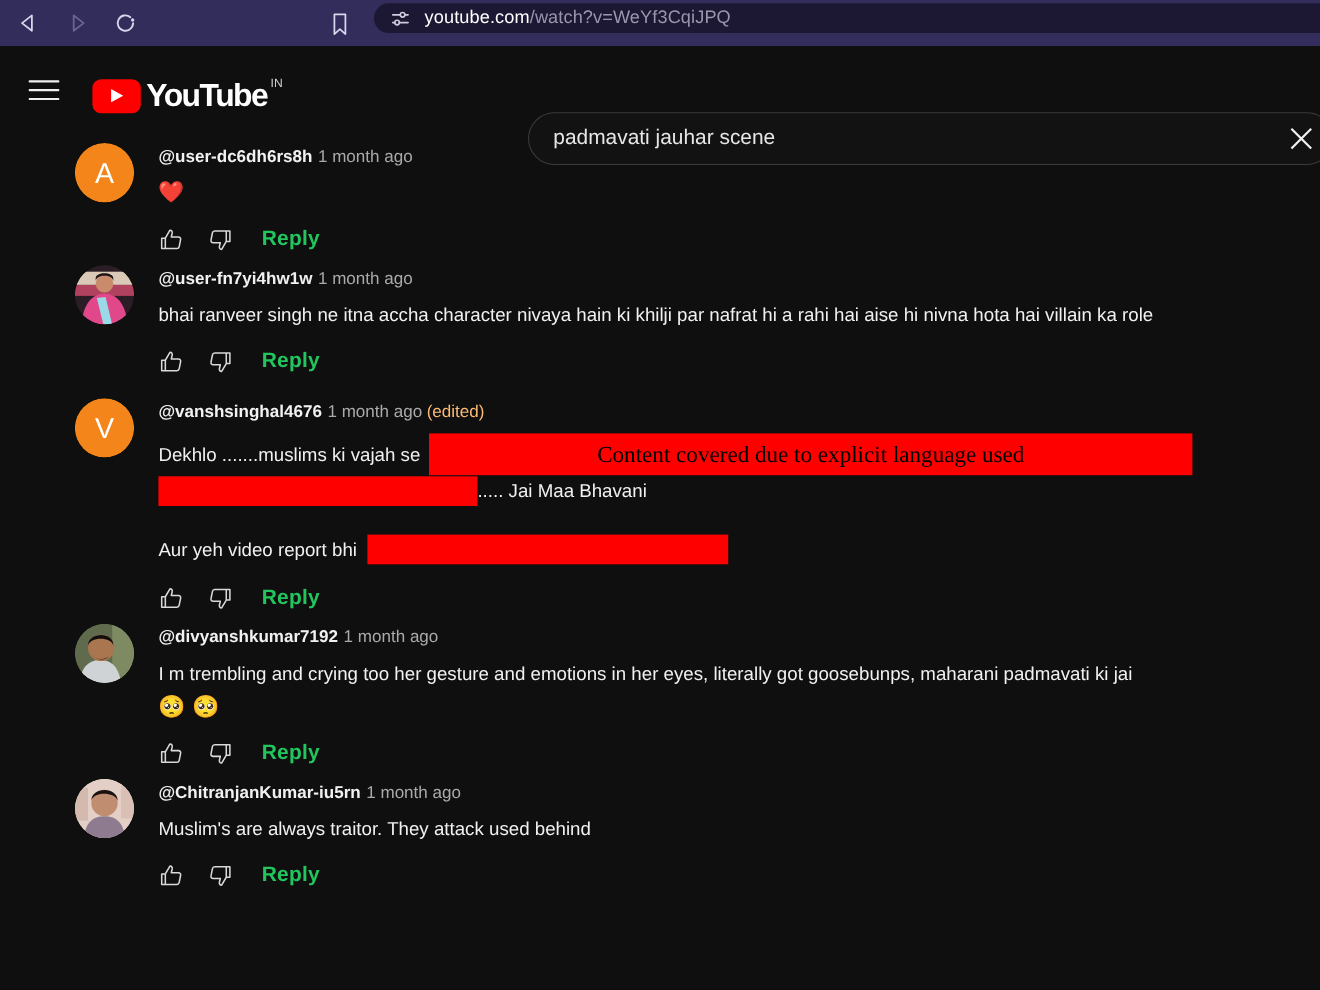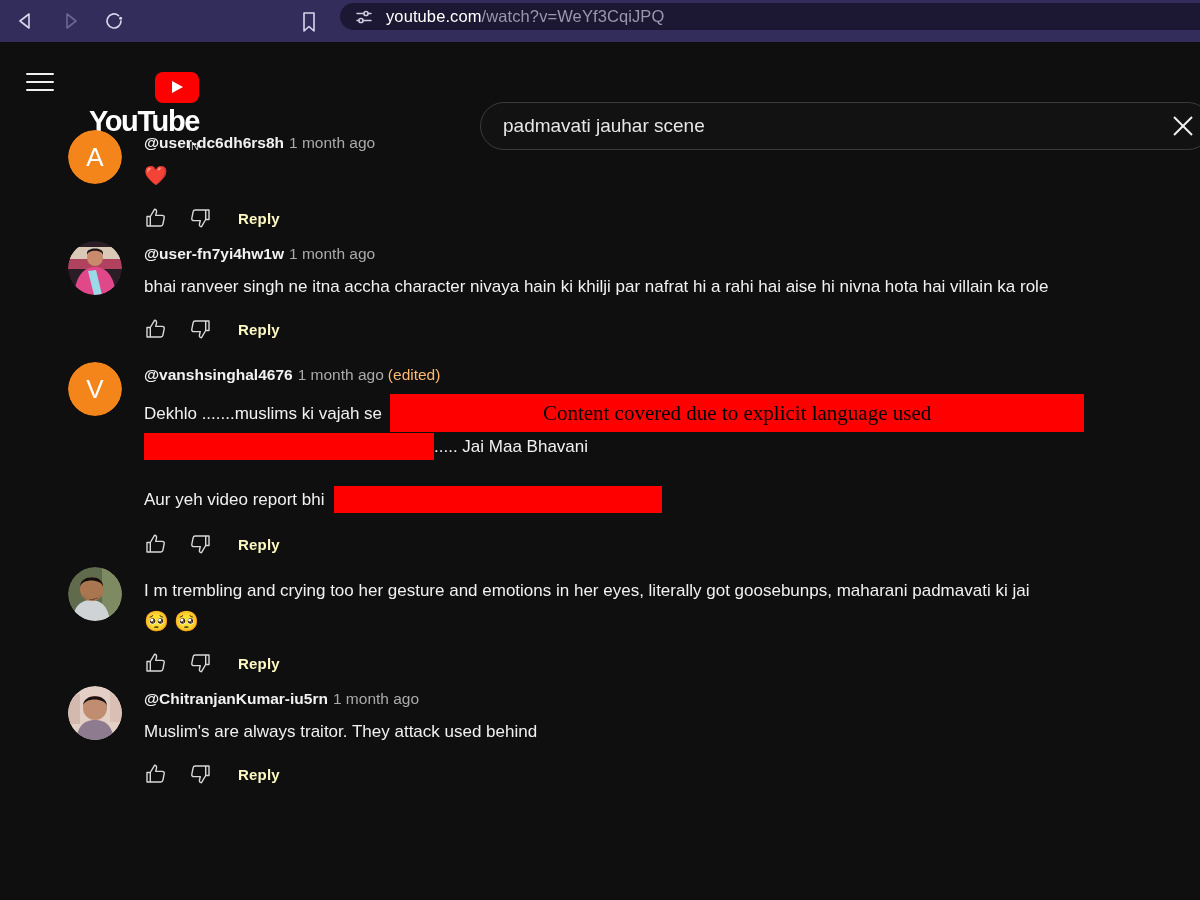--- a/index.html
+++ b/index.html
@@ -108,22 +108,21 @@
     height: 2px;
     width: 28px;
     background: #f1f1f1;
     border-radius: 1px;
   }
   .yt-logo {
     position: absolute;
     left: 84px;
     top: 27px;
     display: flex;
-    align-items: flex-end;
-    flex-direction: column;
+    align-items: flex-start;
   }
   .yt-play {
     width: 44px;
     height: 31px;
     background: #ff0000;
     border-radius: 8px;
     position: relative;
     margin-top: 3px;
   }
   .yt-play::after {
@@ -265,22 +264,22 @@
   .act-icon {
     width: 24px;
     height: 24px;
     margin-right: 20px;
     display: flex;
     align-items: center;
     justify-content: center;
   }
   .act-icon.second { margin-right: 26px; }
   .reply-btn {
-    color: #fef9c3;
-    font-size: 15px;
+    color: #22c55e;
+    font-size: 19px;
     font-weight: bold;
     letter-spacing: 0.2px;
   }
 
   
   .redact-line {
     position: relative;
     display: flex;
     align-items: center;
     flex-wrap: nowrap;
@@ -502,20 +501,23 @@
             <rect width="54" height="54" fill="#5f6b4c"></rect>
             <rect x="34" width="20" height="54" fill="#7d8a62"></rect>
             <path d="M4 54 C6 38 14 33 23 33 C33 33 40 39 42 54 Z" fill="#cfd3d6"></path>
             <circle cx="24" cy="22" r="12" fill="#a9764f"></circle>
             <path d="M12 20 C12 7 36 7 35 20 C34 12 14 11 12 20 Z" fill="#120e0c"></path>
             <path d="M16 28 C18 34 30 34 32 28 C31 33 17 34 16 28 Z" fill="#140f0c"></path>
           </g>
         </svg>
       </div>
       <div class="cbody">
+        <div class="cmeta">
+          <span class="cauthor">@divyanshkumar7192</span><span class="ctime">1 month ago</span>
+        </div>
         <div class="ctext" style="max-width:1010px;">I m trembling and crying too her gesture and emotions in her eyes, literally got goosebunps, maharani padmavati ki jai</div>
         <div class="emoji-line">🥺 🥺</div>
         <div class="actions">
           <div class="act-icon">
             <svg width="24" height="24" viewBox="0 0 24 24">
                 <path d="M3 10.5 H6.3 V20 H3 Z M6.3 10.5 L10.5 3.3 C12.2 3.4 12.9 4.5 12.5 6.2 L11.7 9.4 H18.2 C19.6 9.4 20.5 10.4 20.2 11.7 L18.9 18.2 C18.7 19.3 17.9 20 16.8 20 H6.3 Z" fill="none" stroke="#d9d9d9" stroke-width="1.4" stroke-linejoin="round"></path>
               </svg>
           </div>
           <div class="act-icon second">
             <svg width="24" height="24" viewBox="0 0 24 24">

